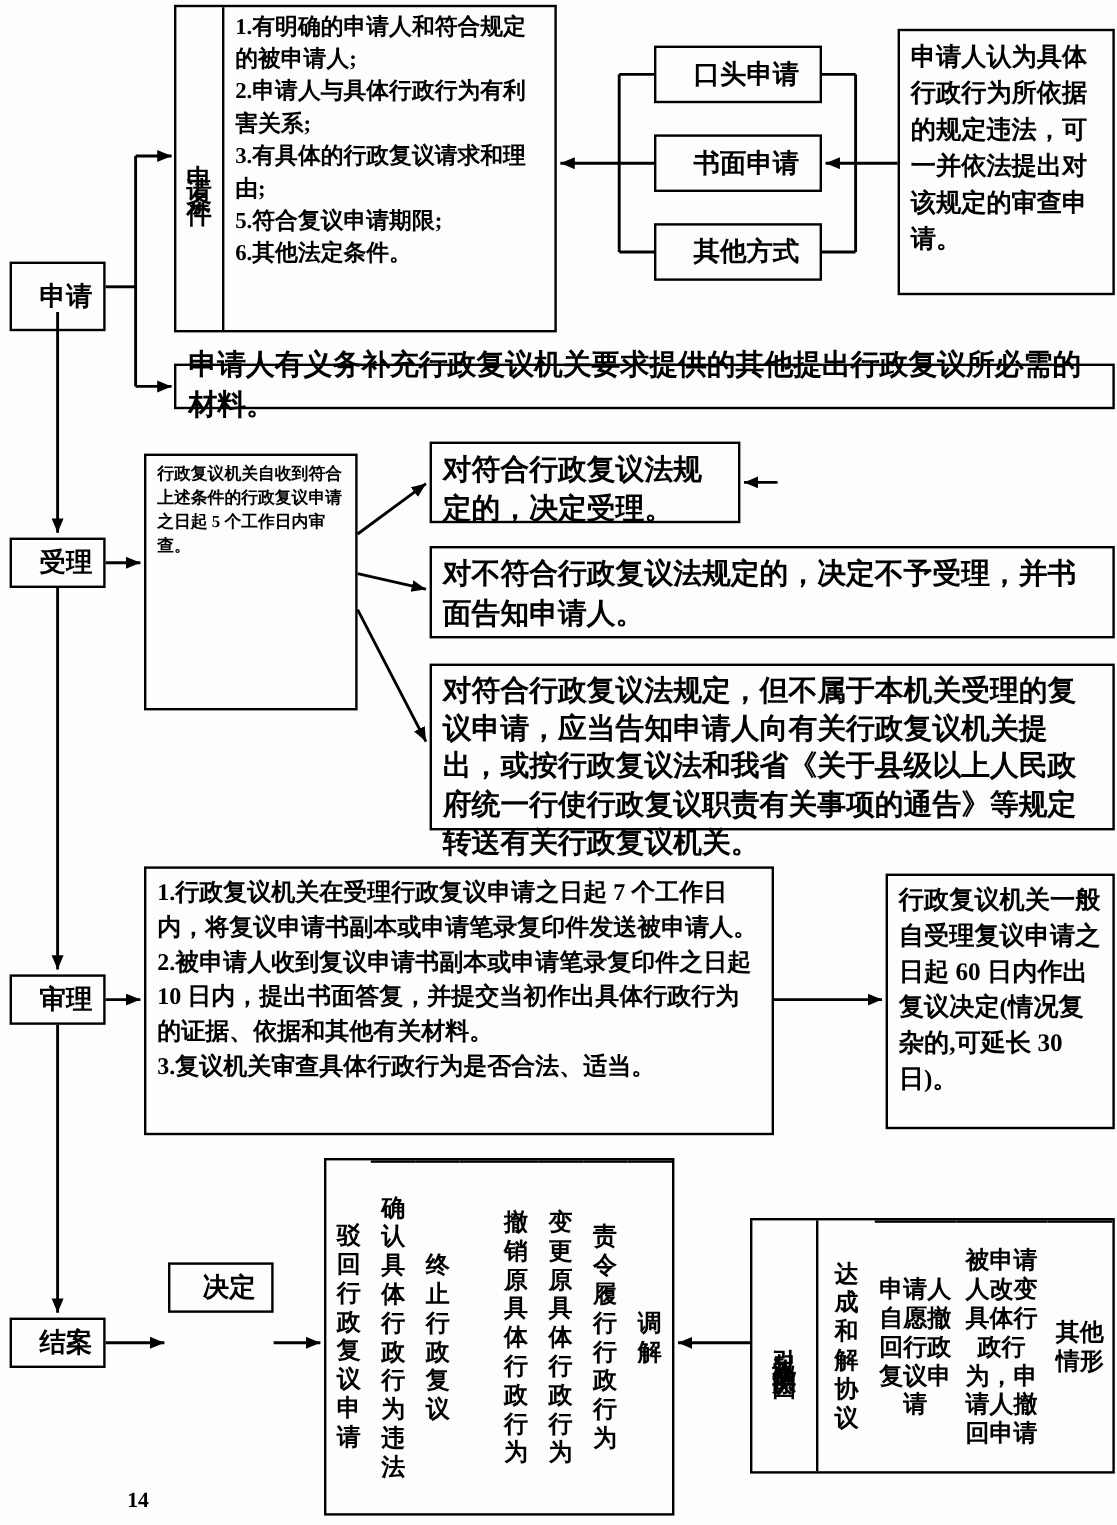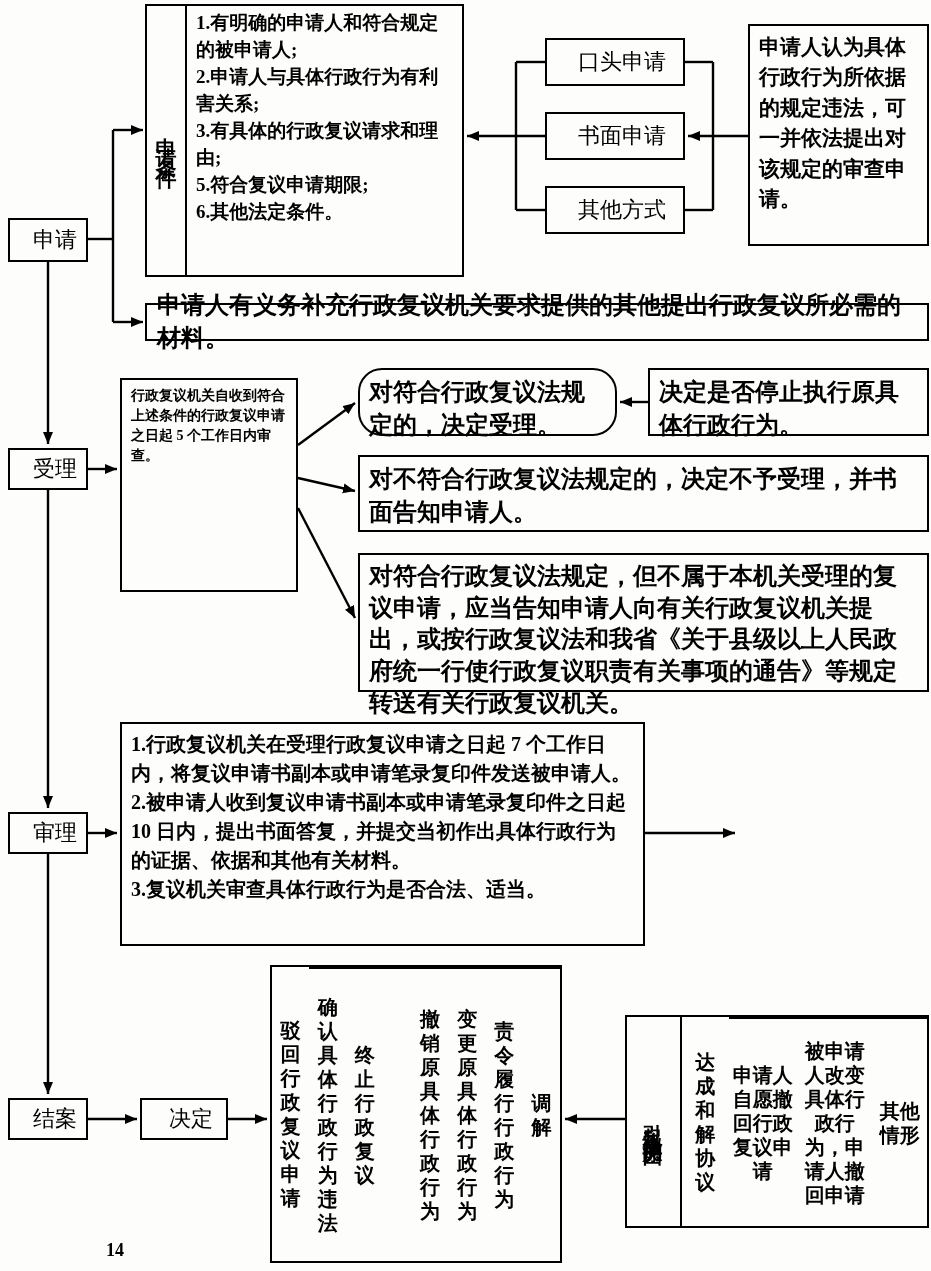--- a/index.html
+++ b/index.html
@@ -6,21 +6,21 @@
   html,body { background:#ffffff; }
   #canvas {
     position:relative; width:931px; height:1271px;
     background:#fdfdfb; color:#000;
     font-family:"Liberation Serif","DejaVu Serif",serif;
     overflow:hidden;
   }
   .box { position:absolute; border:2px solid #000; background:transparent; }
   .center { display:flex; align-items:center; justify-content:center; text-align:center; }
   .txt { font-size:24px; line-height:1.36; font-weight:bold; padding:6px 9px; }
-  .stage { font-size:22px; font-weight:normal;padding-left:14px; }
+  .stage { font-size:22px; font-weight:bold;padding-left:14px; }
   .vlabel {
     writing-mode:vertical-rl; text-orientation:upright;
     font-size:21px; font-weight:bold; letter-spacing:10px;
   }
   .vlabel.tight { letter-spacing:4px; }
   .split { display:flex; }
   .side-col { border-right:2px solid #000; display:flex; align-items:center; justify-content:center; }
   .rows { display:flex; flex-direction:row; }
   .row { display:flex; align-items:center; justify-content:center; text-align:center;
          font-size:20px; font-weight:bold; line-height:1.2; border-top:2px solid #000; padding:2px 4px; }
@@ -96,43 +96,40 @@
     <span>书面申请</span>
   </div>
   <div class="box center stage" style="left:545px; top:186px; width:140px; height:48px;">
     <span>其他方式</span>
   </div>
 
   <div class="box" style="left:748px; top:24px; width:181px; height:222px;">
     <div class="txt" style="font-size:21px; line-height:1.45;">申请人认为具体行政行为所依据的规定违法，可一并依法提出对该规定的审查申请。</div>
   </div>
 
-  <div class="box center stage" style="left:8px; top:218px; width:80px; height:44px;">
+  <div class="box center stage" style="left:8px; top:218px; width:80px; height:58px;">
     <span>申请</span>
   </div>
 
   <div class="box" style="left:145px; top:303px; width:784px; height:38px; display:flex; align-items:center;">
     <div class="txt" style="padding:0 10px;">申请人有义务补充行政复议机关要求提供的其他提出行政复议所必需的材料。</div>
   </div>
 
   <div class="box center stage" style="left:8px; top:448px; width:80px; height:42px;">
     <span>受理</span>
   </div>
 
   <div class="box" style="left:120px; top:378px; width:178px; height:214px;">
     <div class="txt" style="font-size:14px; line-height:1.42;">行政复议机关自收到符合上述条件的行政复议申请之日起 5 个工作日内审查。</div>
   </div>
 
-  <div class="box" style="left:358px; top:368px; width:259px; height:68px;border-radius:24px;">
+  <div class="box" style="left:358px; top:368px; width:259px; height:68px;">
     <div class="txt">对符合行政复议法规定的，决定受理。</div>
   </div>
 
-  <div class="box" style="left:648px; top:368px; width:281px; height:68px;">
-    <div class="txt">决定是否停止执行原具体行政行为。</div>
-  </div>
 
   <div class="box" style="left:358px; top:455px; width:571px; height:77px;">
     <div class="txt">对不符合行政复议法规定的，决定不予受理，并书面告知申请人。</div>
   </div>
 
   <div class="box" style="left:358px; top:553px; width:571px; height:139px;">
     <div class="txt" style="line-height:1.32;">对符合行政复议法规定，但不属于本机关受理的复议申请，应当告知申请人向有关行政复议机关提出，或按行政复议法和我省《关于县级以上人民政府统一行使行政复议职责有关事项的通告》等规定转送有关行政复议机关。</div>
   </div>
 
   <div class="box center stage" style="left:8px; top:812px; width:80px; height:42px;">
@@ -140,26 +137,29 @@
   </div>
 
   <div class="box" style="left:120px; top:722px; width:525px; height:224px;">
     <div class="txt" style="font-size:20px; line-height:1.45;">
       <div class="para">1.行政复议机关在受理行政复议申请之日起 7 个工作日内，将复议申请书副本或申请笔录复印件发送被申请人。</div>
       <div class="para">2.被申请人收到复议申请书副本或申请笔录复印件之日起 10 日内，提出书面答复，并提交当初作出具体行政行为的证据、依据和其他有关材料。</div>
       <div class="para">3.复议机关审查具体行政行为是否合法、适当。</div>
     </div>
   </div>
 
+  <div class="box" style="left:738px; top:728px; width:191px; height:213px;">
+    <div class="txt" style="font-size:21px; line-height:1.42;">行政复议机关一般自受理复议申请之日起 60 日内作出复议决定(情况复杂的,可延长 30 日)。</div>
+  </div>
 
   <div class="box center stage" style="left:8px; top:1098px; width:80px; height:42px;">
     <span>结案</span>
   </div>
 
-  <div class="box center stage" style="left:140px; top:1098px; width:88px; height:42px;text-align:right;">
+  <div class="box center stage" style="left:140px; top:1052px; width:88px; height:42px;text-align:right;">
     <span>决定</span>
   </div>
 
   <div class="box rows" style="left:270px; top:965px; width:292px; height:298px;">
     <div class="row" style="flex:1;">驳回行政复议申请</div>
     <div class="row" style="flex:1;">确认具体行政行为违法</div>
     <div class="row" style="flex:1;">终止行政复议</div>
     <div class="row" style="flex:1;padding-left:32px;">撤销原具体行政行为</div>
     <div class="row" style="flex:1;">变更原具体行政行为</div>
     <div class="row" style="flex:1;">责令履行行政行为</div>

